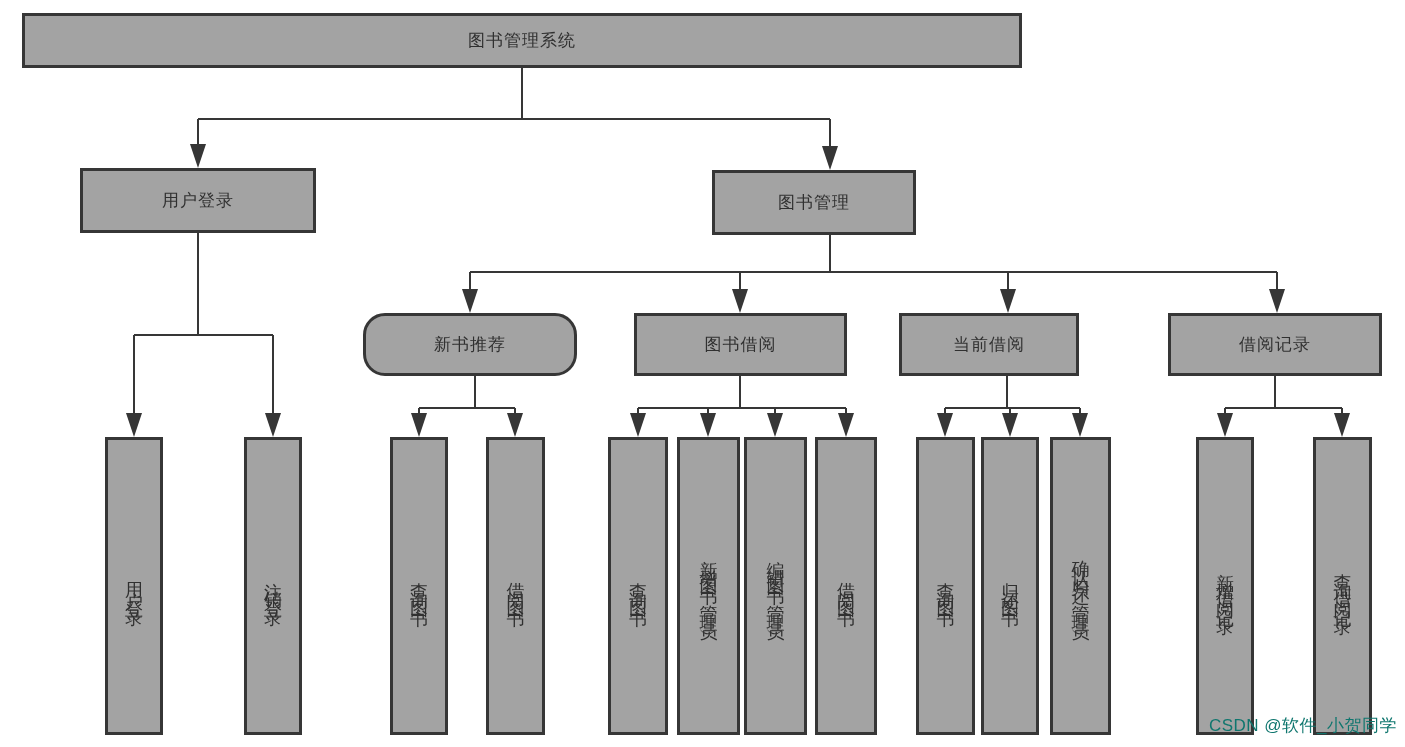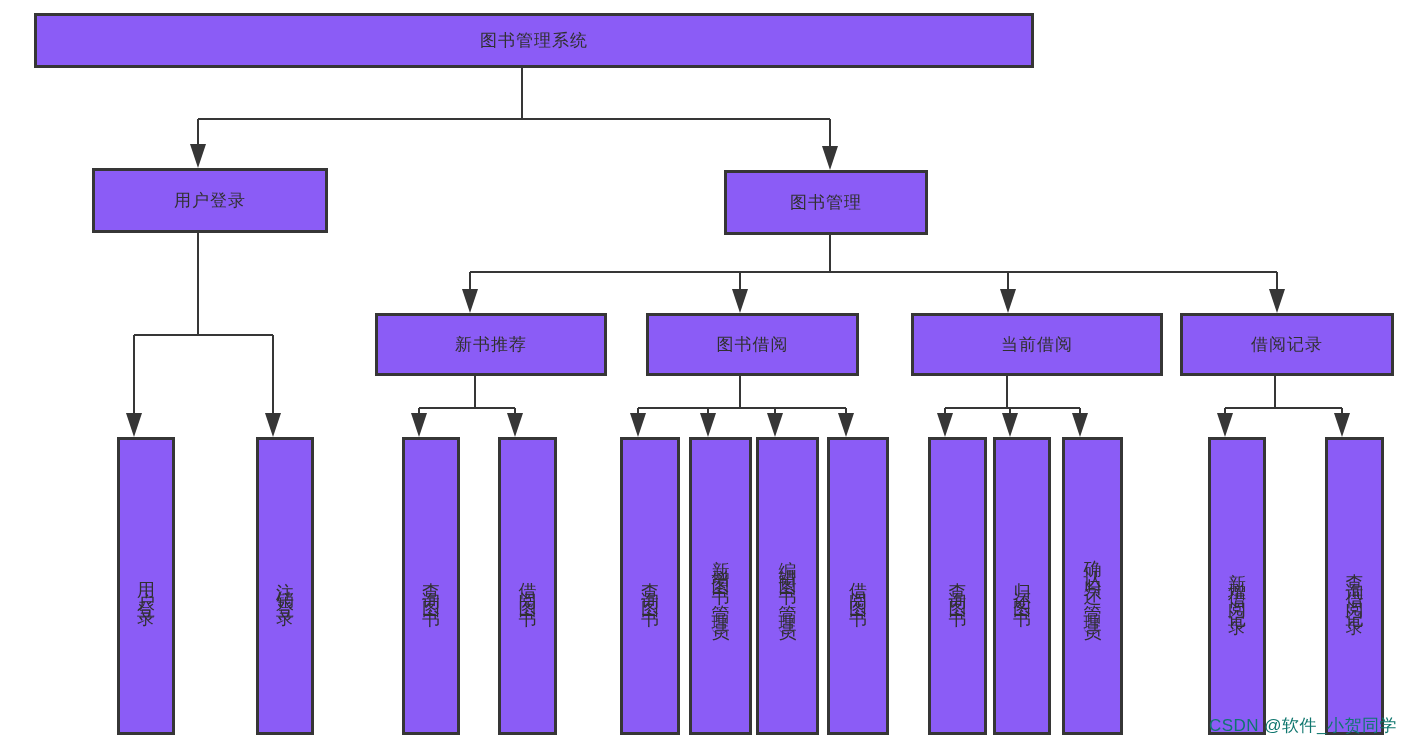--- a/index.html
+++ b/index.html
@@ -4,22 +4,22 @@
 <style>
   html,body { margin:0; padding:0; background:#ffffff; }
   #canvas {
     position:relative; width:1405px; height:747px;
     background:#ffffff; overflow:hidden;
     font-family:"Liberation Sans","DejaVu Sans",sans-serif;
     color:#303030;
   }
   .box {
     position:absolute; box-sizing:border-box;
-    border:3px solid #363636; background:#8b5cf6;
-    display:flex; align-items:center; justify-content:center;margin-left:12px;
+    border:3px solid #363636; background:#a3a3a3;
+    display:flex; align-items:center; justify-content:center;
   }
   .hlabel { font-size:17px; letter-spacing:1px; color:#303030; white-space:nowrap; }
   .root-label { font-size:17px; letter-spacing:1px; }
   .leaf { }
   .vtext {
     writing-mode:vertical-rl; text-orientation:mixed;
     font-size:18px; letter-spacing:9px; line-height:1;
     color:#303030;
   }
   #connector-layer { position:absolute; left:0; top:0; width:1405px; height:747px; }
@@ -82,27 +82,27 @@
     <span class="hlabel root-label">图书管理系统</span>
   </div>
 
   <div class="box" style="left:80px; top:168px; width:236px; height:65px;">
     <span class="hlabel">用户登录</span>
   </div>
   <div class="box" style="left:712px; top:170px; width:204px; height:65px;">
     <span class="hlabel">图书管理</span>
   </div>
 
-  <div class="box" style="left:363px; top:313px; width:232px; height:63px;">
+  <div class="box" style="left:363px; top:313px; width:214px; height:63px;border-radius:22px;">
     <span class="hlabel">新书推荐</span>
   </div>
   <div class="box" style="left:634px; top:313px; width:213px; height:63px;justify-content:center;">
     <span class="hlabel">图书借阅</span>
   </div>
-  <div class="box" style="left:899px; top:313px; width:252px; height:63px;">
+  <div class="box" style="left:899px; top:313px; width:180px; height:63px;">
     <span class="hlabel">当前借阅</span>
   </div>
   <div class="box" style="left:1168px; top:313px; width:214px; height:63px;">
     <span class="hlabel">借阅记录</span>
   </div>
 
   <div class="box leaf" style="left:105px; top:437px; width:58px; height:298px;">
     <span class="vtext">用户登录</span>
   </div>
   <div class="box leaf" style="left:244px; top:437px; width:58px; height:298px;">

